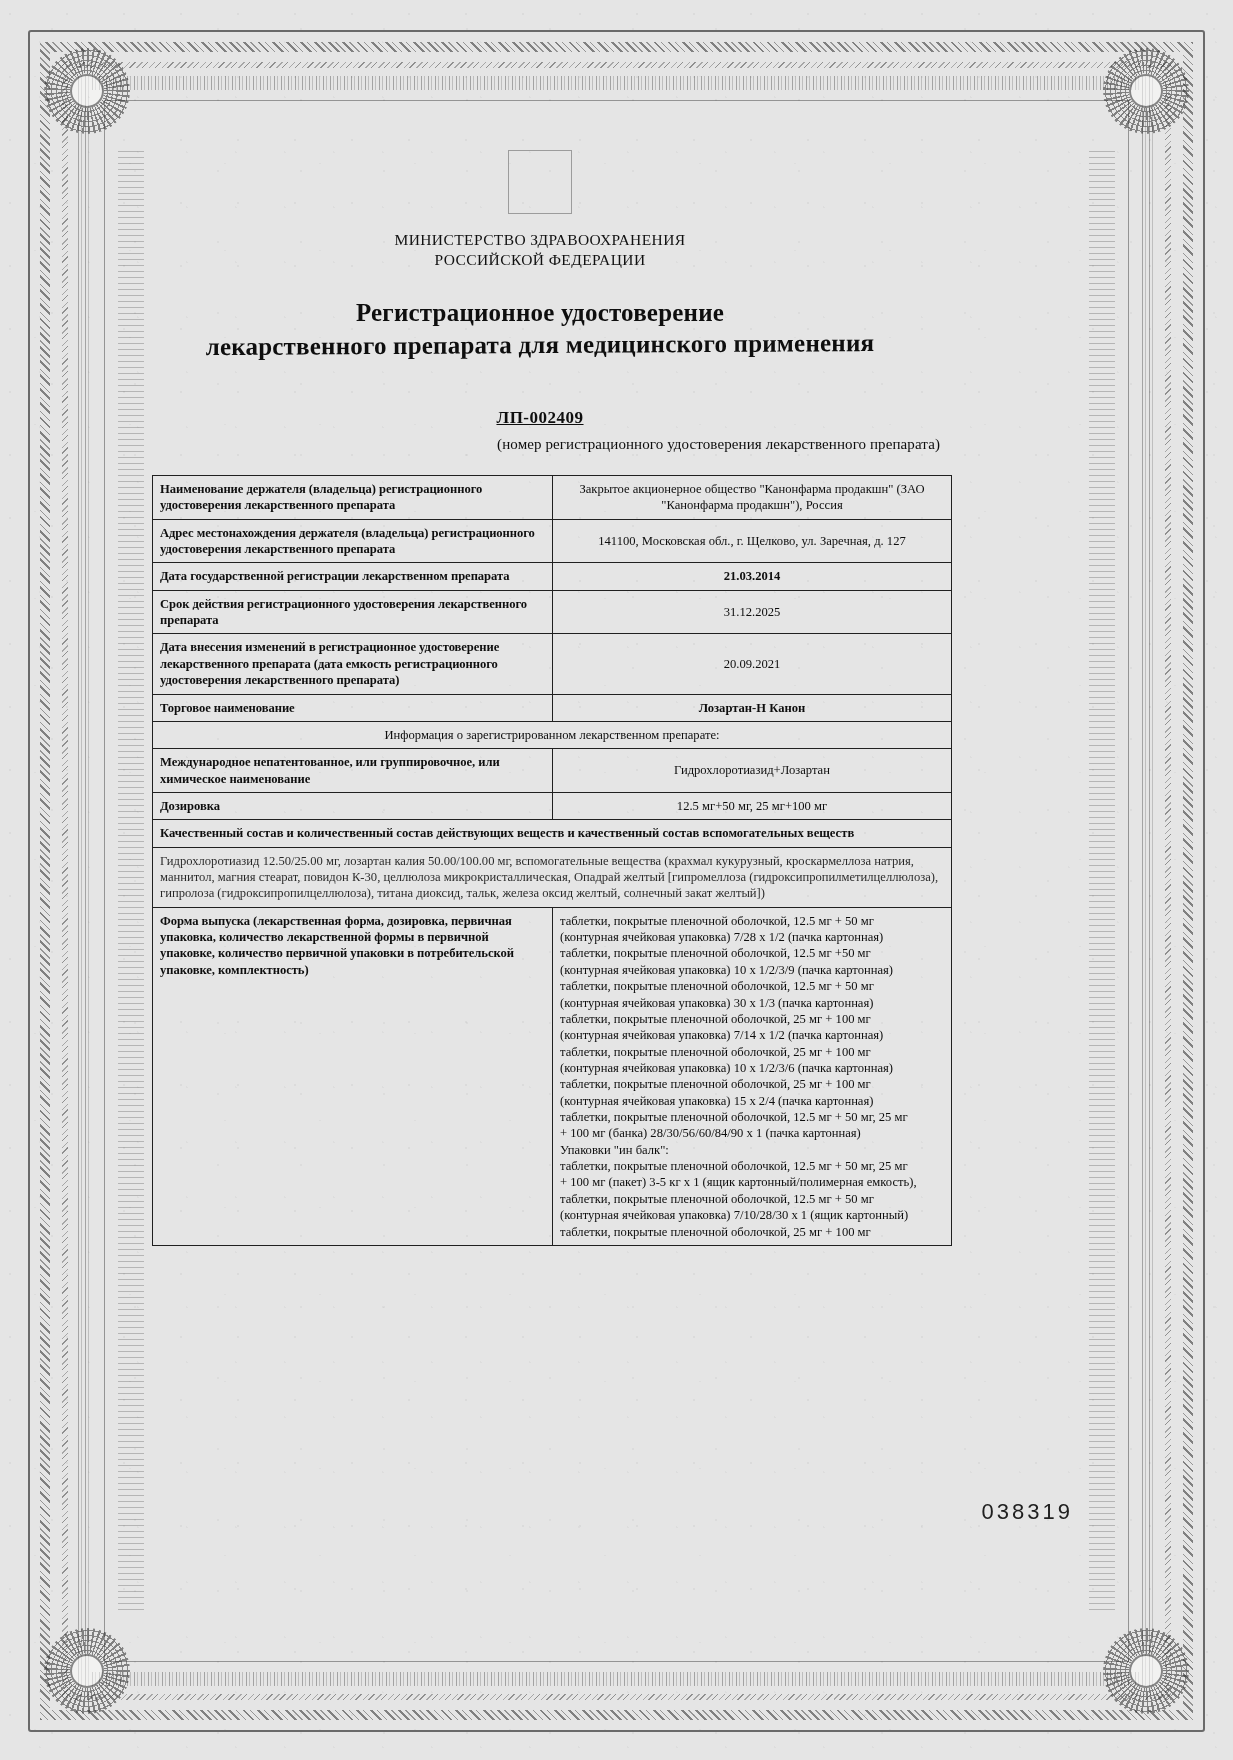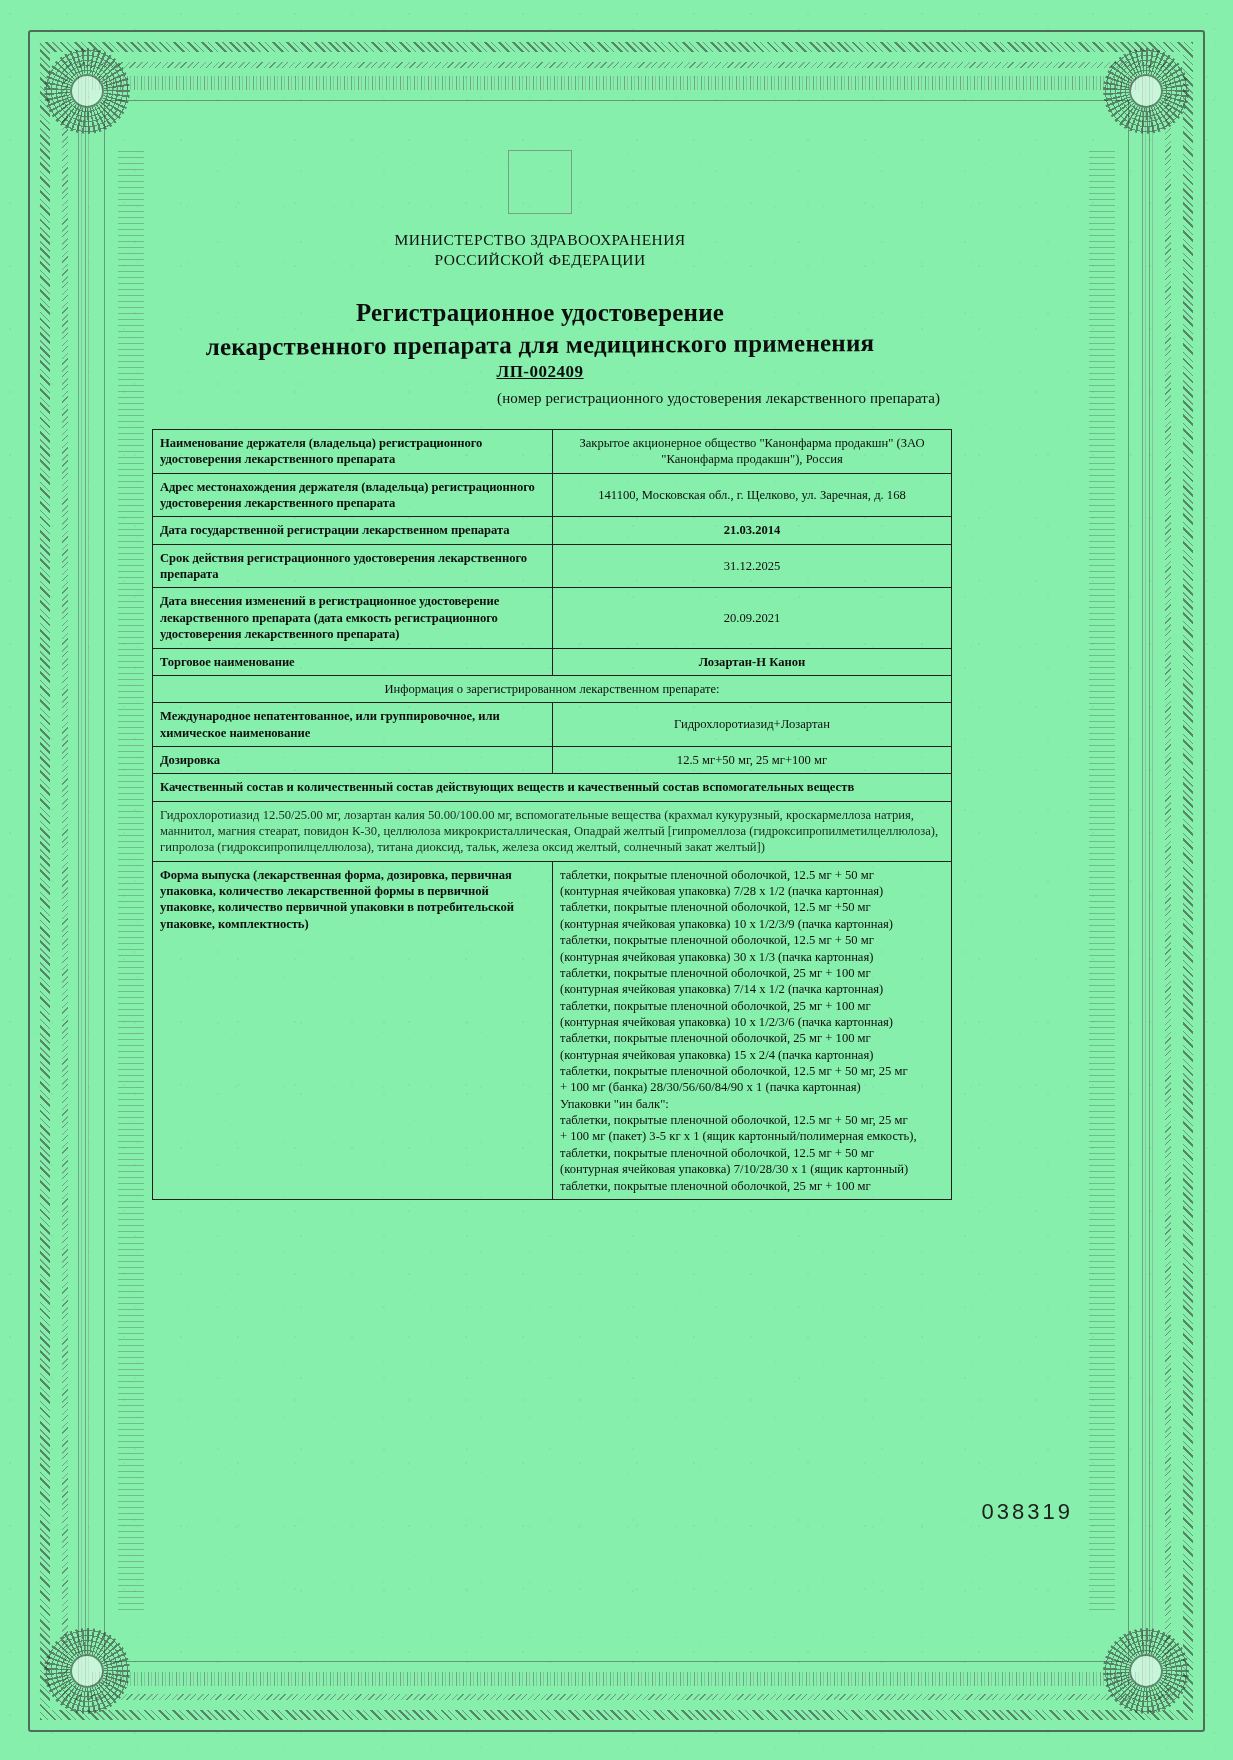--- a/index.html
+++ b/index.html
@@ -13,21 +13,21 @@
     font-family: "Liberation Serif", "DejaVu Serif", serif;
     color: #1a1a1a;
     position: relative;
     overflow: hidden;
   }
 
   
   .page {
     position: absolute;
     inset: 0;
-    background: #86efac;
+    background: #e5e5e5;
   }
 
   .guilloche-outer {
     position: absolute;
     left: 28px; top: 30px; right: 28px; bottom: 28px;
     border: 2px solid #3a3a3a;
     border-radius: 3px;
     opacity: .72;
   }
   .guilloche-mid {
@@ -168,20 +168,21 @@
     font-size: 25px;
     line-height: 1.3;
     letter-spacing: .2px;
     transform: skewY(-0.35deg);
   }
 
   .reg-number {
     text-align: center;
     font-weight: bold;
     font-size: 17px;
+    margin-top: 46px;
     text-decoration: underline;
     letter-spacing: .5px;
   }
   .reg-caption {
     text-align: right;
     font-size: 15px;
     margin-top: 8px;
     letter-spacing: .1px;
   }
 
@@ -292,21 +293,21 @@
     <div class="reg-caption">(номер регистрационного удостоверения лекарственного препарата)</div>
 
     <table class="cert">
       <tbody>
         <tr>
           <td class="lbl">Наименование держателя (владельца) регистрационного удостоверения лекарственного препарата</td>
           <td class="val mid">Закрытое акционерное общество "Канонфарма продакшн" (ЗАО "Канонфарма продакшн"), Россия</td>
         </tr>
         <tr>
           <td class="lbl">Адрес местонахождения держателя (владельца) регистрационного удостоверения лекарственного препарата</td>
-          <td class="val mid">141100, Московская обл., г. Щелково, ул. Заречная, д. 168</td>
+          <td class="val mid">141100, Московская обл., г. Щелково, ул. Заречная, д. 127</td>
         </tr>
         <tr>
           <td class="lbl">Дата государственной регистрации лекарственном препарата</td>
           <td class="val bold mid">21.03.2014</td>
         </tr>
         <tr>
           <td class="lbl">Срок действия регистрационного удостоверения лекарственного препарата</td>
           <td class="val mid">31.12.2025</td>
         </tr>
         <tr>

